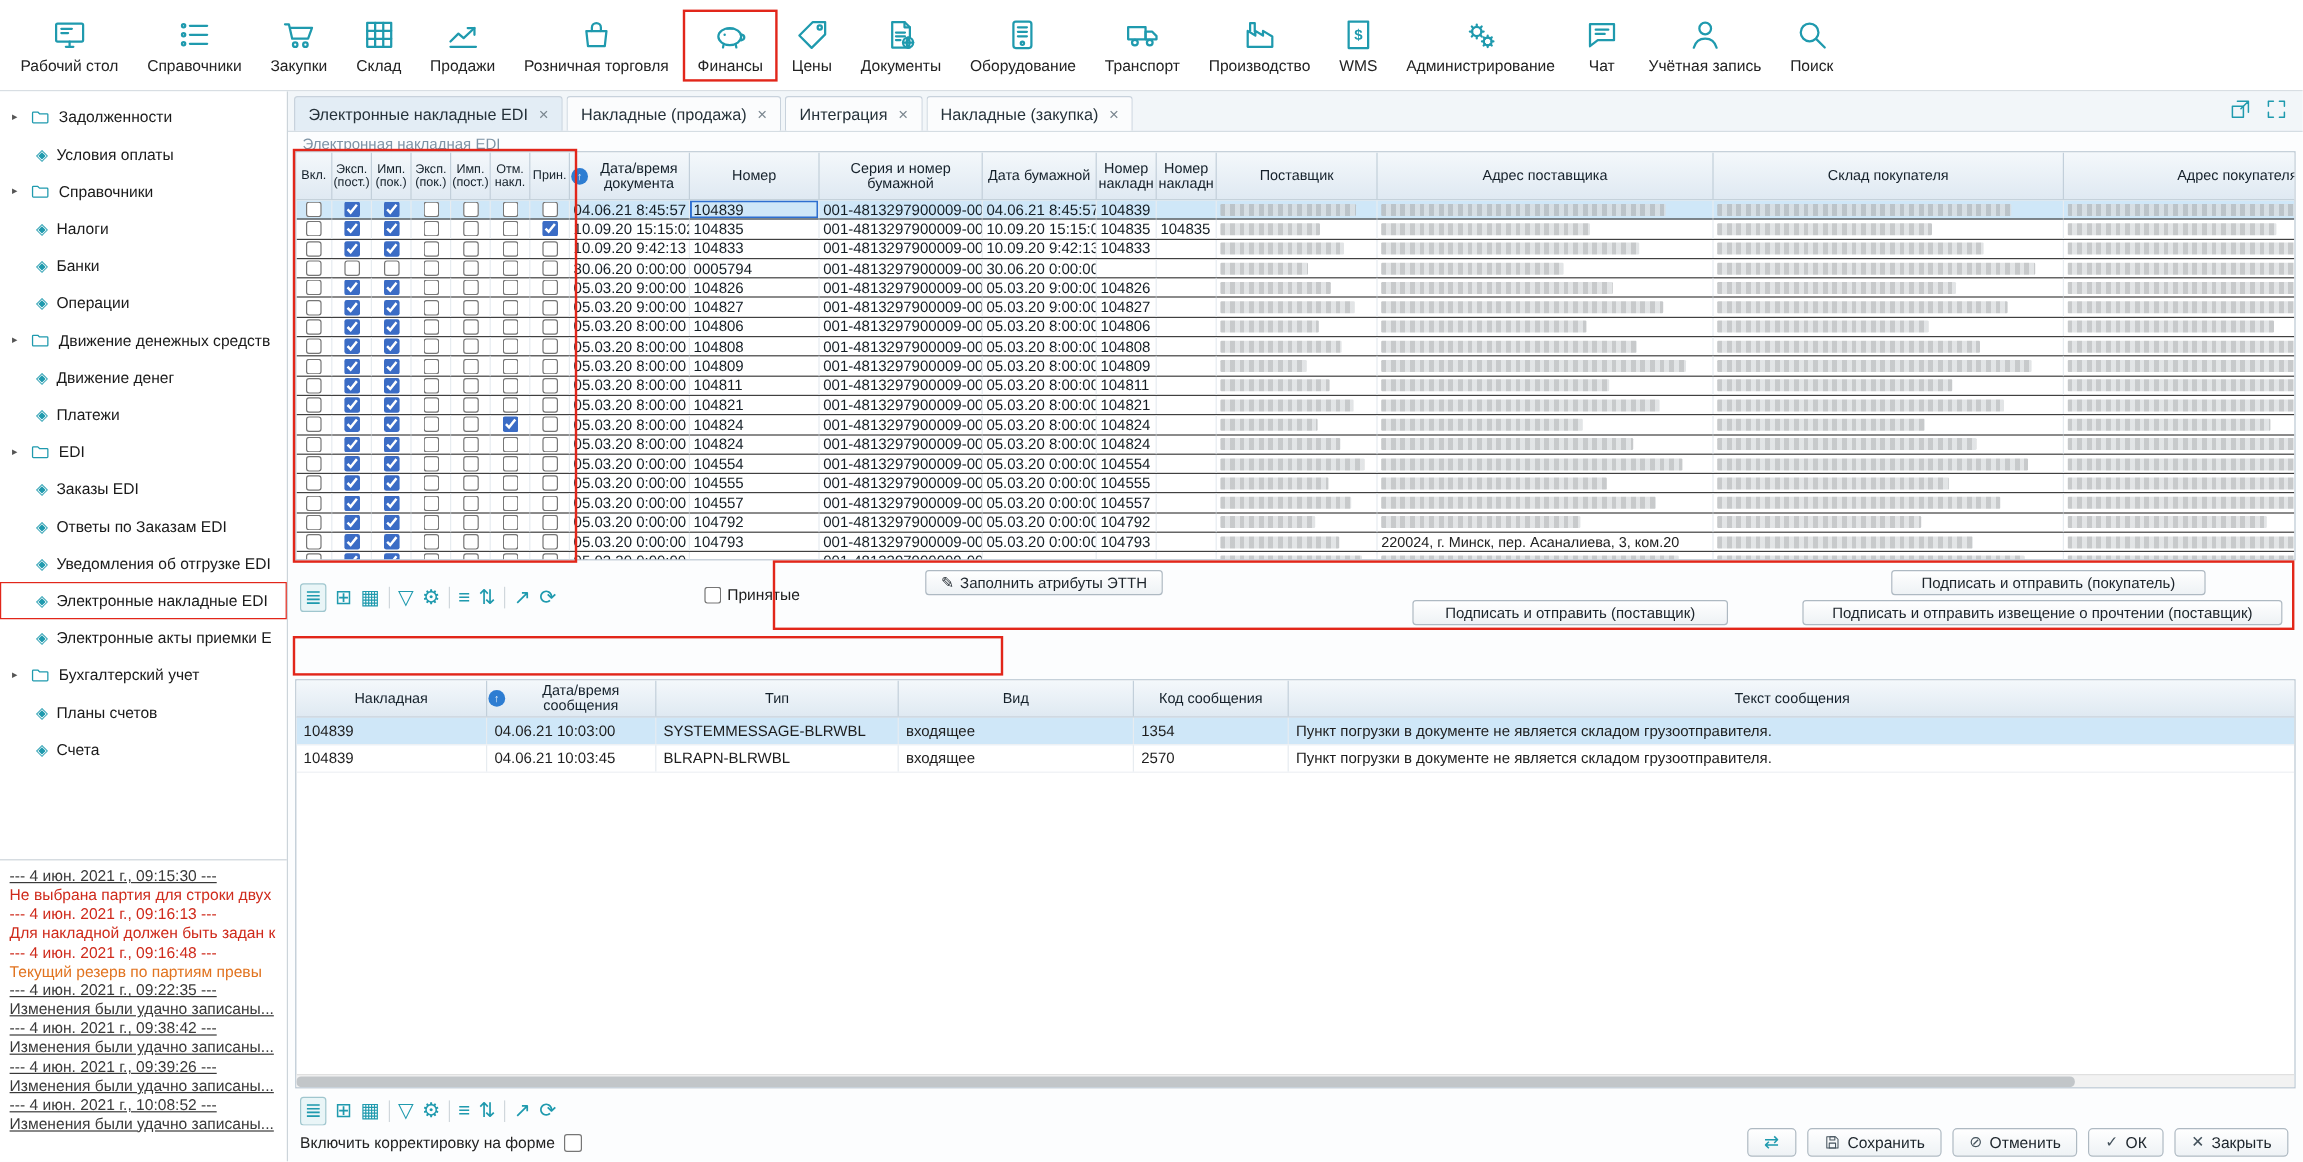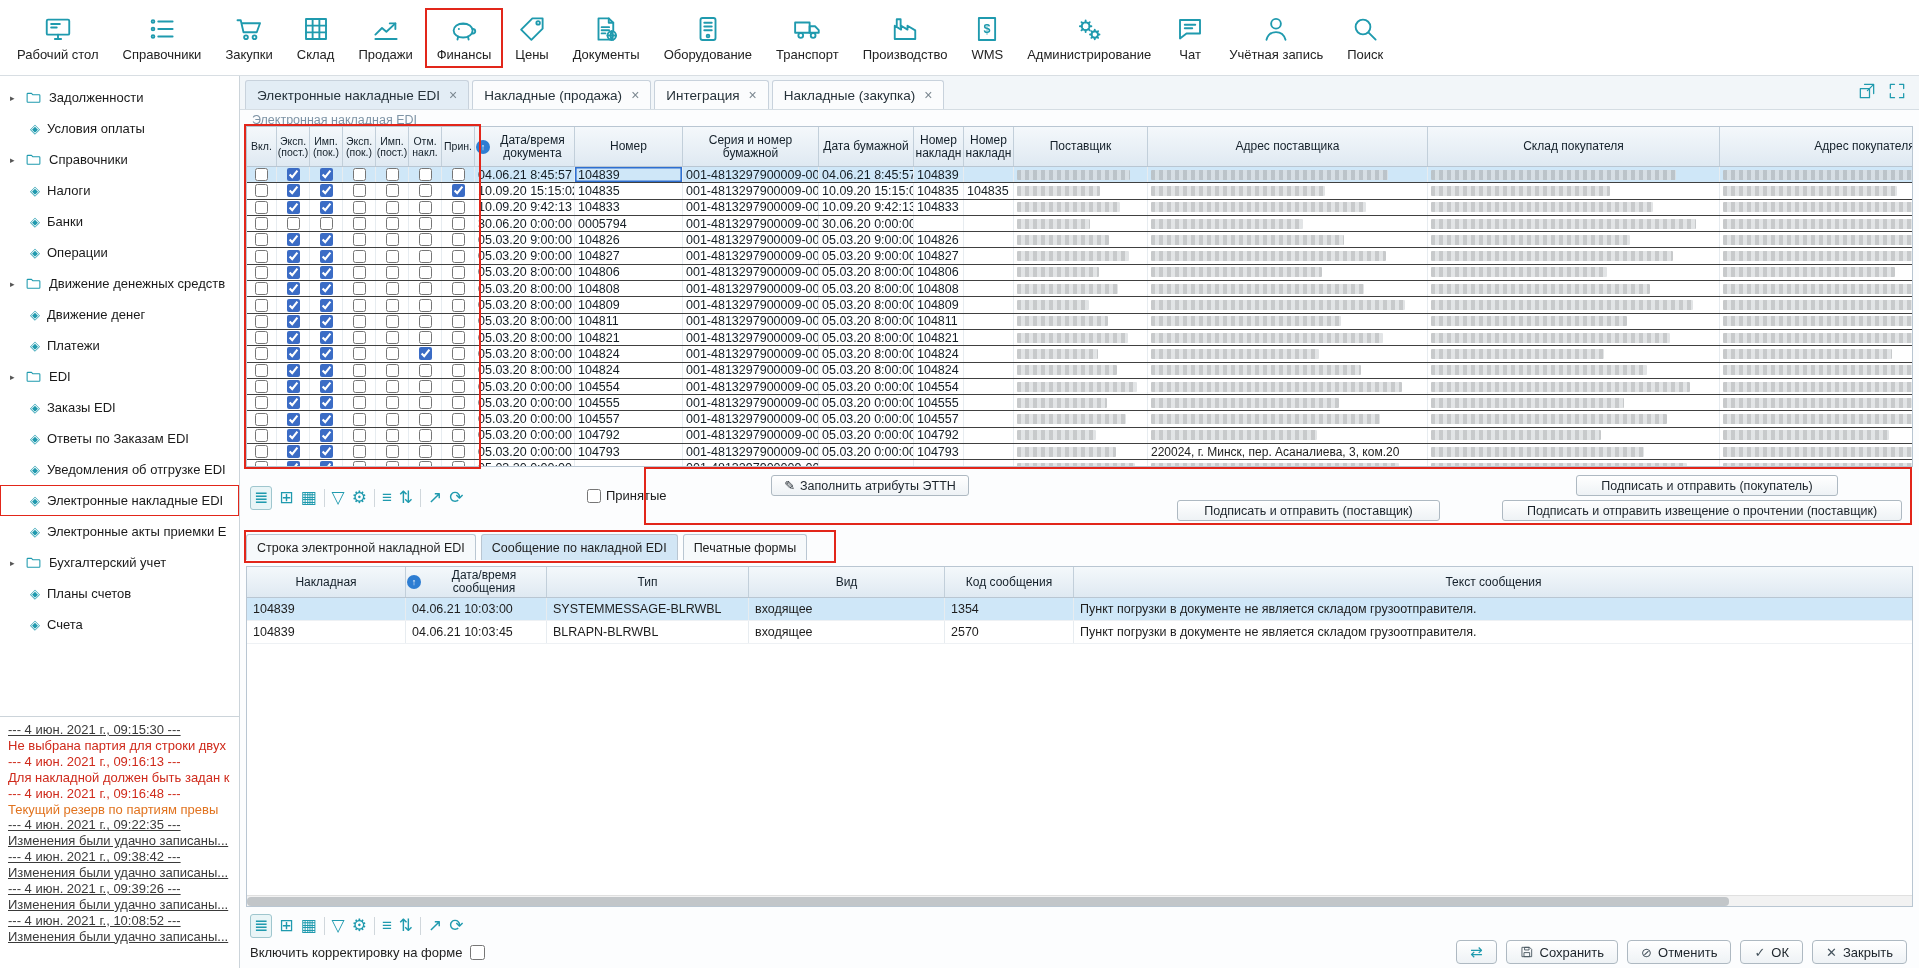--- a/index.html
+++ b/index.html
@@ -159,20 +159,29 @@
       <div class="tb-item">
         <span class="tb-ic">
           <svg viewBox="0 0 24 24" fill="none" stroke="currentColor" stroke-width="1.5" stroke-linecap="round" stroke-linejoin="round">
             <path d="M3.5 16.5l5.3-5.3 3.5 3L19.5 7.5"></path>
             <path d="M15 7.5h4.5V12"></path>
             <path d="M3.5 20h17"></path>
           </svg>
         </span>
         <span class="tb-lb">Продажи</span>
       </div>
+      <div class="tb-item">
+        <span class="tb-ic">
+          <svg viewBox="0 0 24 24" fill="none" stroke="currentColor" stroke-width="1.5" stroke-linecap="round" stroke-linejoin="round">
+            <path d="M5.3 9.5h13.4l-1.1 10H6.4z"></path>
+            <path d="M9 9.5V7.2a3 3 0 016 0v2.3"></path>
+          </svg>
+        </span>
+        <span class="tb-lb">Розничная торговля</span>
+      </div>
       <div class="tb-item red-annot">
         <span class="tb-ic">
           <svg viewBox="0 0 24 24" fill="none" stroke="currentColor" stroke-width="1.5" stroke-linecap="round" stroke-linejoin="round">
             <ellipse cx="11.3" cy="13.2" rx="7.6" ry="5.6"></ellipse>
             <path d="M18.6 11.7c1.5.2 2.4 1 2.4 2s-.8 1.8-2.1 2"></path>
             <path d="M7.3 18.2l-.5 2.2M15.2 18.2l.5 2.2"></path>
             <path d="M9.5 7.9h4"></path>
             <circle cx="7.9" cy="12" r=".8" fill="currentColor" stroke="none"></circle>
           </svg>
         </span>
@@ -1279,25 +1288,20 @@
     <button class="abtn b3">
         <span>Подписать и отправить (покупатель)</span>
       </button>
     <button class="abtn b5">
         <span>Подписать и отправить (поставщик)</span>
       </button>
     <button class="abtn b6">
         <span>Подписать и отправить извещение о прочтении (поставщик)</span>
       </button>
 
-    <div class="subtabs">
-        <div class="stab">Строка электронной накладной EDI</div>
-        <div class="stab active">Сообщение по накладной EDI</div>
-        <div class="stab">Печатные формы</div>
-      </div>
 
     <div class="msgtable">
       <div class="msg-header">
           <div class="mh" style="width: 159px;">
             <span>Накладная</span>
           </div>
           <div class="mh" style="width: 141px;">
             <span class="sort-badge">↑</span>
             <span>Дата/время сообщения</span>
           </div>

